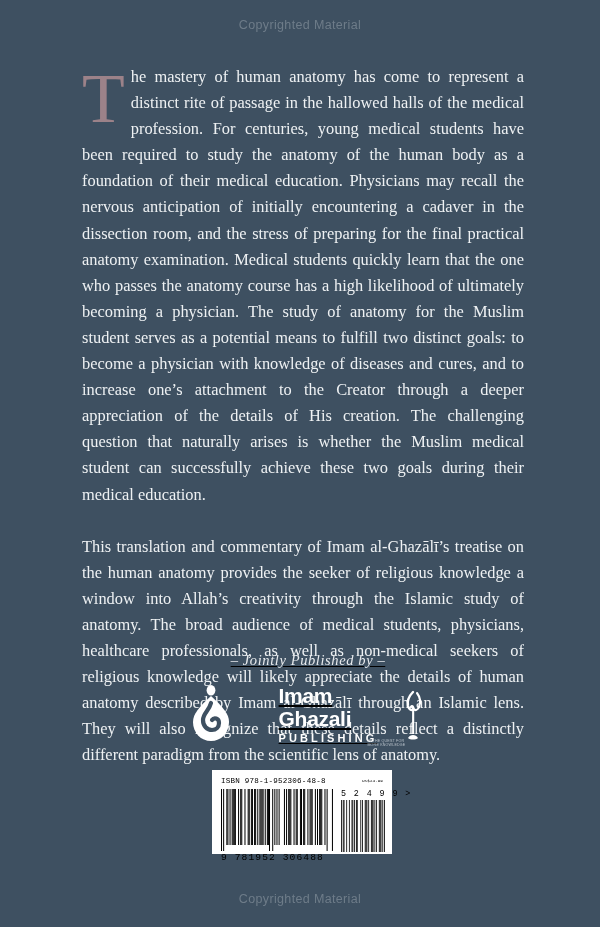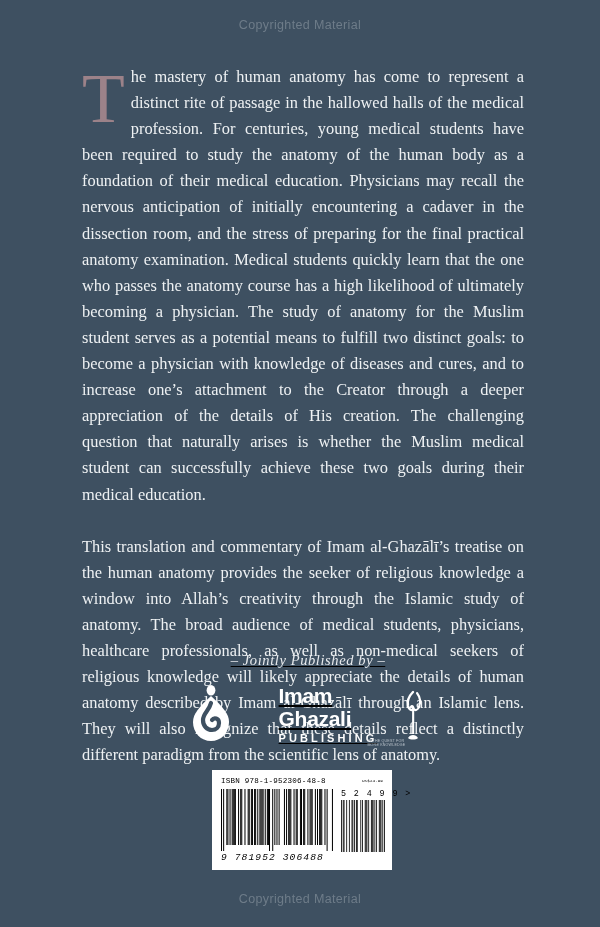--- a/index.html
+++ b/index.html
@@ -167,21 +167,21 @@
     white-space: pre-line;
     width: 60px;
   }
 
   
   .barcode-box {
     position: absolute;
     left: 212px;
     top: 770px;
     width: 180px;
-    height: 100px;
+    height: 84px;
     background: #ffffff;
     box-sizing: border-box;
     padding: 7px 9px 5px 9px;
   }
   .bc-top {
     display: flex;
     justify-content: space-between;
     align-items: flex-start;
     height: 11px;
   }
@@ -197,21 +197,21 @@
     font-size: 4.4px;
     color: #000;
     margin-top: 1px;
   }
   .bc-main {
     display: flex;
     align-items: flex-start;
     gap: 8px;
     margin-top: 1px;
   }
-  .bc-ean { width: 112px; font-style: italic; }
+  .bc-ean { width: 112px; }
   .bc-addon { width: 44px; }
   .bc-addon-digits {
     font-family: "Liberation Mono", monospace;
     font-size: 8.4px;
     color: #000;
     letter-spacing: 1.4px;
     text-align: center;
     height: 11px;
     white-space: nowrap;
   }

